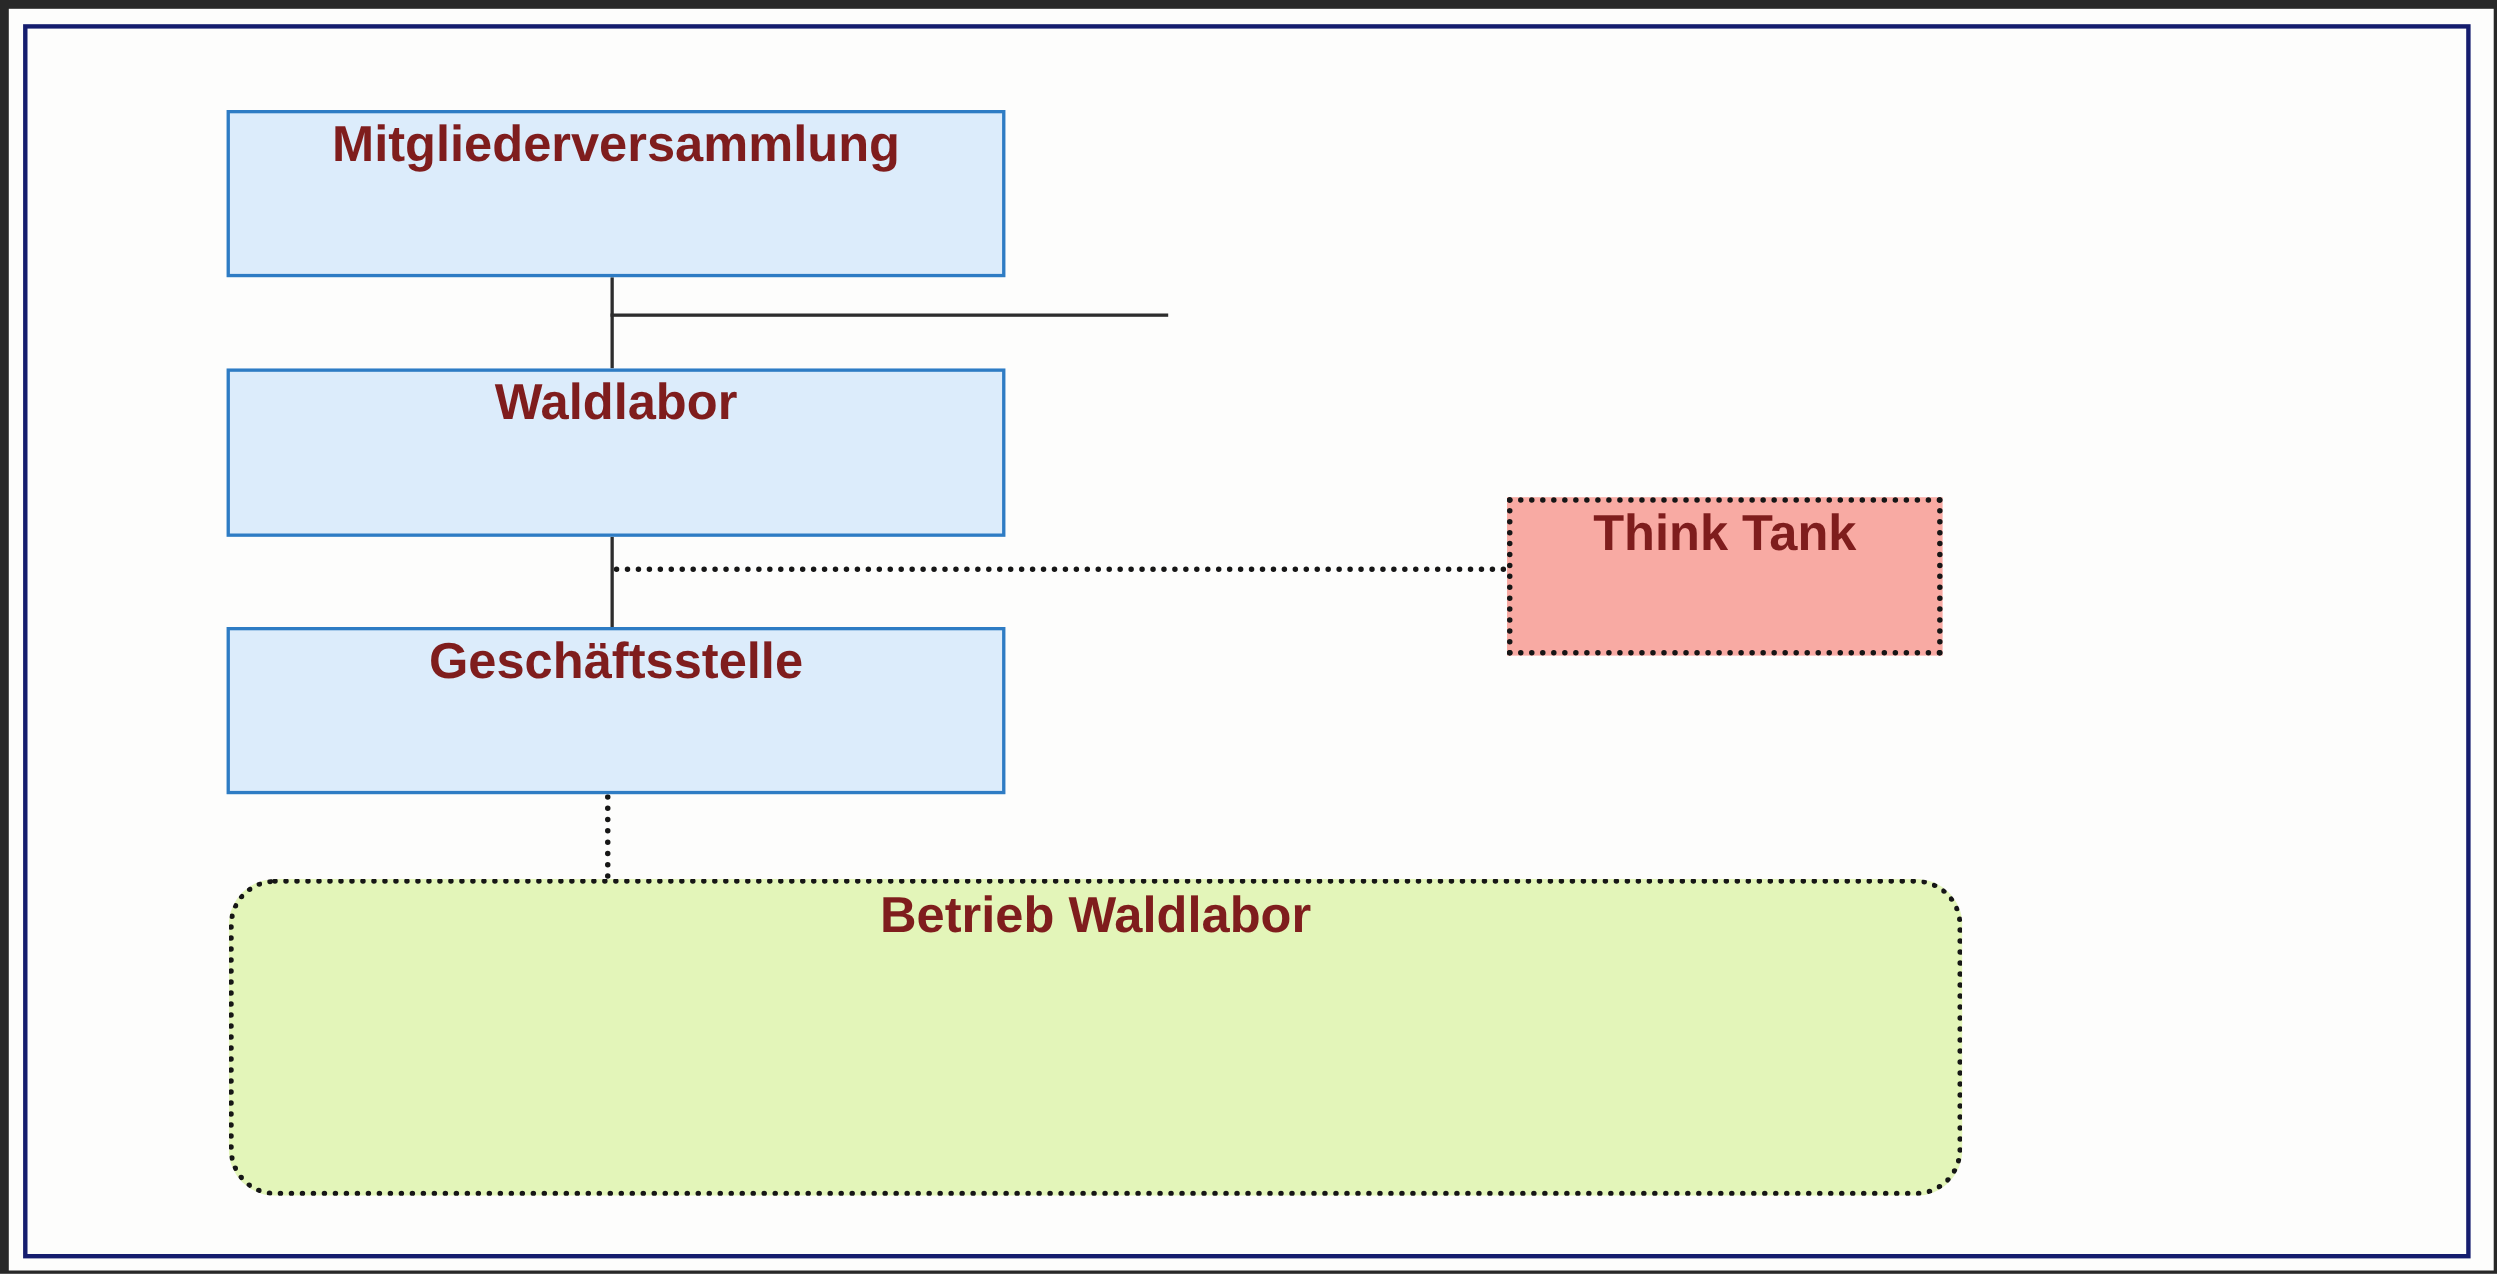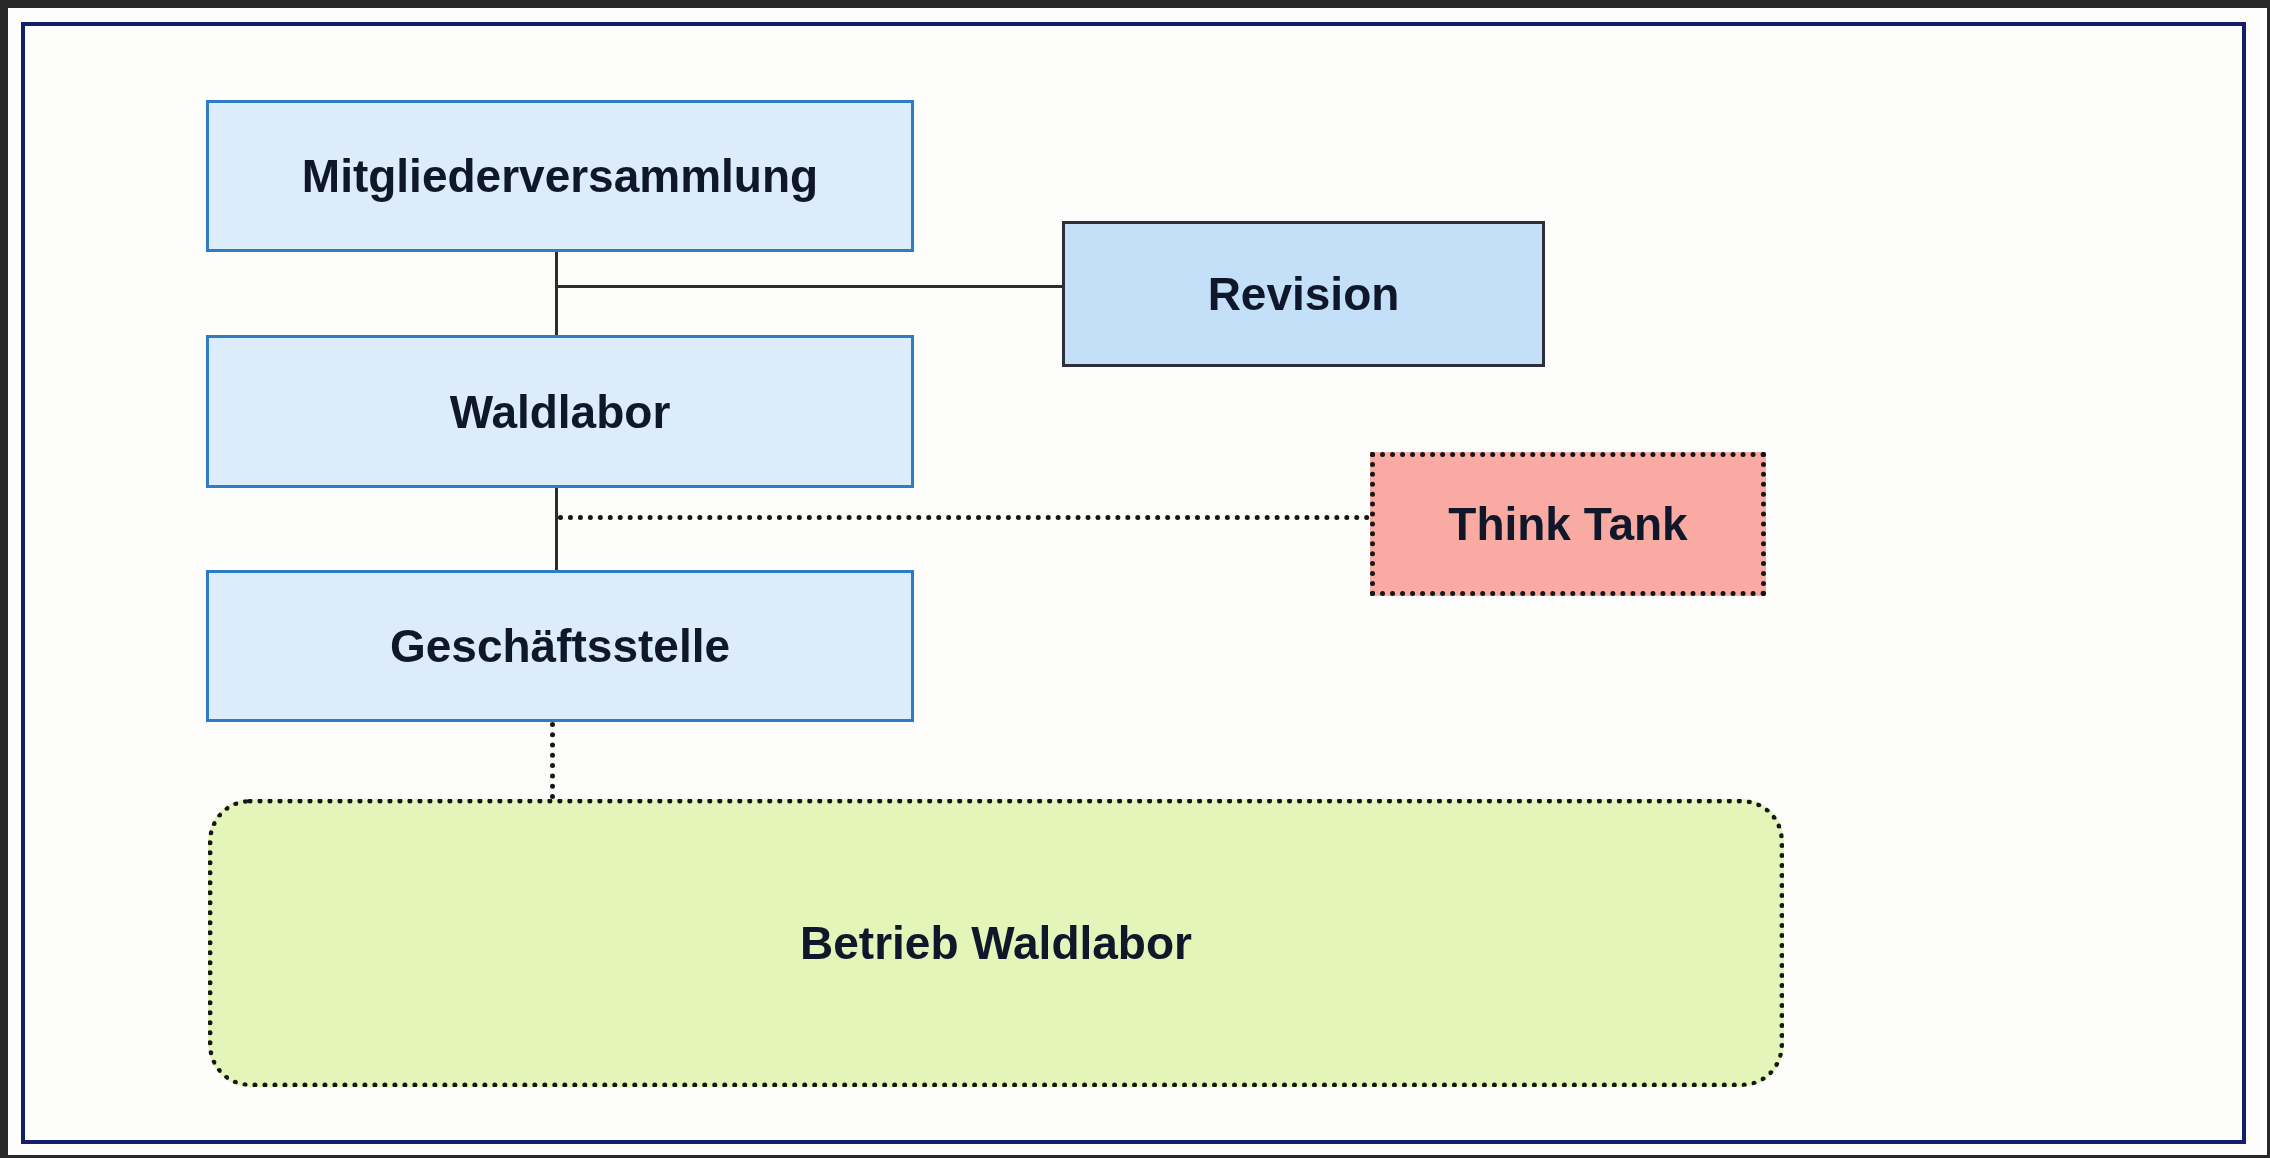--- a/index.html
+++ b/index.html
@@ -27,25 +27,24 @@
     position: absolute;
     left: 21px; top: 22px;
     width: 2225px; height: 1122px;
     border: 4px solid #151d6e;
   }
 
   
   .node {
     position: absolute;
     display: flex;
-    align-items: center;
     justify-content: center;
     font-weight: bold;
     font-size: 46px;
-    color: #0f172a;
+    color: #7f1d1d;
     text-align: center;
     letter-spacing: 0px;
   }
 
   .node.blue  { background: #dcecfb; border: 3px solid #2e7cc4; }
   .node.blue2 { background: #c3e0f8; border: 3px solid #2c3038; }
   .node.red   { background: #f8aaa3; border: 5px dotted #161616; }
   .node.green { background: #e3f5b9; border: 5px dotted #161616; border-radius: 42px; }
 
   #node-mitgliederversammlung { left: 206px; top: 100px; width: 708px; height: 152px; }
@@ -83,22 +82,19 @@
 
   <div class="node blue" id="node-mitgliederversammlung">
     <span>Mitgliederversammlung</span>
   </div>
   <div class="node blue" id="node-vorstand">
     <span>Waldlabor</span>
   </div>
   <div class="node blue" id="node-geschaeftsstelle">
     <span>Geschäftsstelle</span>
   </div>
-  <div class="node blue2" id="node-revision">
-    <span>Revision</span>
-  </div>
   <div class="node red" id="node-think-tank">
     <span>Think Tank</span>
   </div>
   <div class="node green" id="node-betrieb-waldlabor">
     <span>Betrieb Waldlabor</span>
   </div>
 </div>
 
 </body></html>

